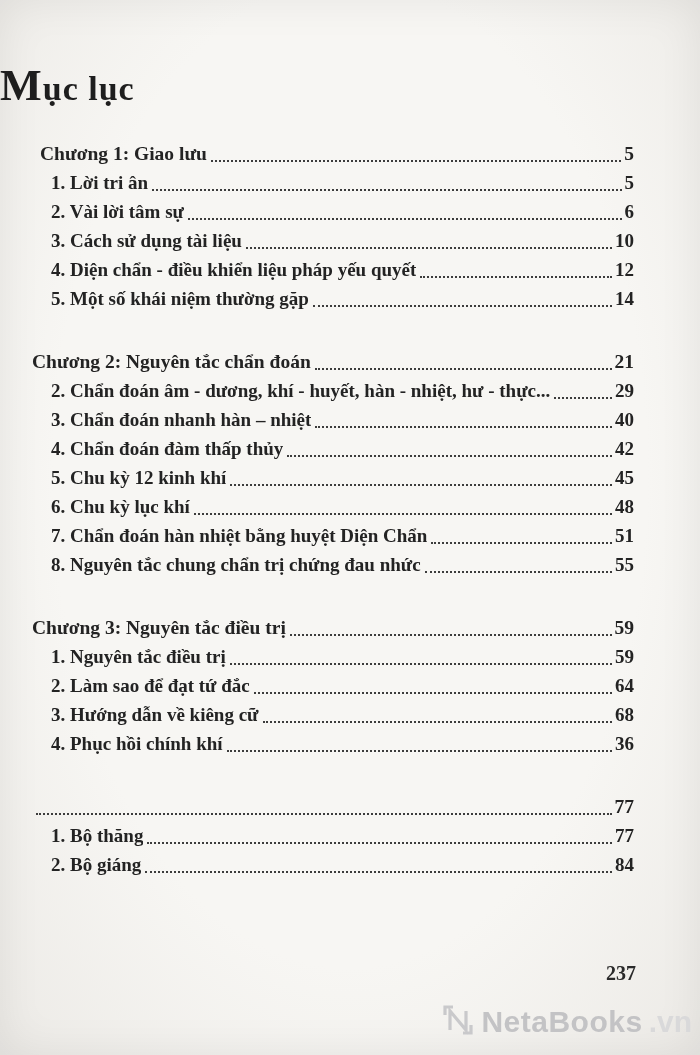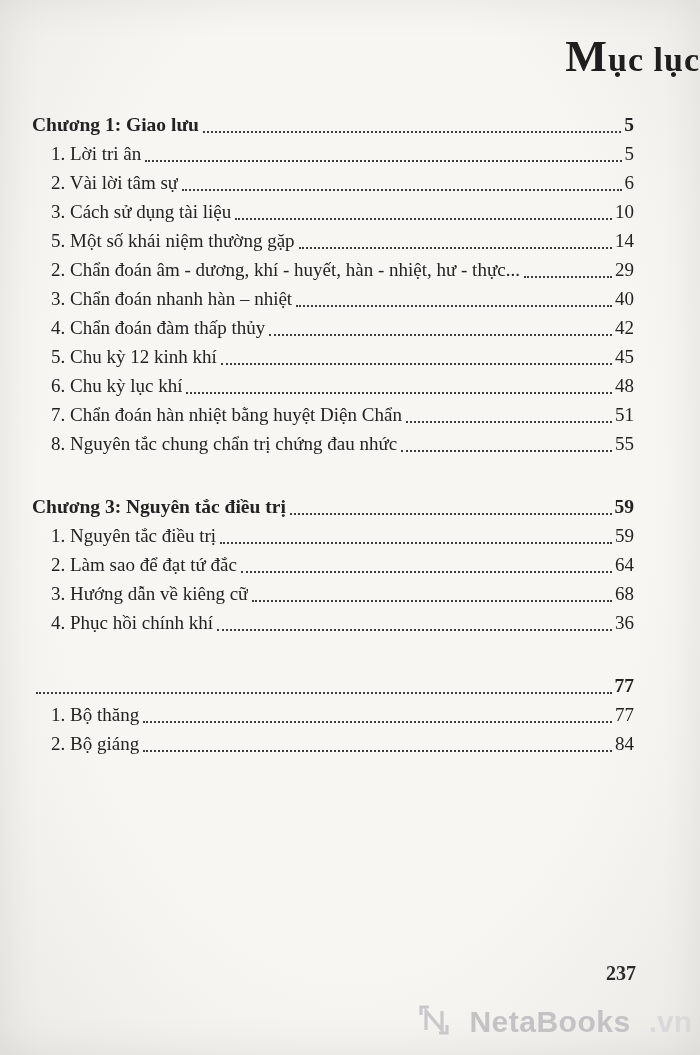--- a/index.html
+++ b/index.html
@@ -13,44 +13,44 @@
     position:relative;
     width:700px;height:1055px;
     background:#f5f4f1;
     background-image:radial-gradient(ellipse at 50% 45%, #f7f6f3 60%, #eceae6 100%);
     box-shadow:inset 0 0 45px rgba(0,0,0,0.07);
     color:#232323;
     box-sizing:border-box;
   }
   .page-title{
     margin:0;
-    padding-top:31px;
-    text-align:right;
+    padding-top:60px;
+    text-align:left;
     font-size:34px;
     font-weight:bold;
     letter-spacing:1px;
     color:#1e1e1e;
   }
   .page-title::first-letter{ font-size:1.3em; }
   .toc{
     padding:28px 66px 0 32px;
   }
   .row{
     display:flex;
     align-items:flex-end;
     line-height:29px;
     font-size:19px;
   }
   .row.chapter{
     font-weight:bold;
     margin-top:34px;
     font-size:19.5px;
   }
-  .row.chapter.first{ margin-top:0; }
-  .row.item{ padding-left:19px; }
+  .row.chapter.first{ margin-top:0;margin-left:8px; }
+  .row.item{ padding-left:19px;font-weight:bold; }
   .t{
     white-space:nowrap;
     overflow:hidden;
     text-overflow:ellipsis;
     flex-shrink:1;
   }
   .leader{
     flex:1 1 auto;
     min-width:6px;
     border-bottom:2px dotted #3c3c3c;
@@ -66,21 +66,21 @@
     font-size:20px;
     font-weight:bold;
     color:#2a2a2a;
   }
   .watermark{
     position:absolute;
     right:8px;
     bottom:14px;
     display:flex;
     align-items:center;
-    gap:18px;
+    gap:6px;
     font-family:"Liberation Sans","DejaVu Sans",sans-serif;
     user-select:none;
   }
   .wm-brand{
     font-size:30px;
     font-weight:bold;
     color:#c3c3c5;
     letter-spacing:0.5px;
   }
   .wm-suffix{
@@ -112,25 +112,35 @@
       <span class="t">2. Vài lời tâm sự</span>
       <span class="leader"></span>
       <span class="p">6</span>
     </div>
     <div class="row item">
       <span class="t">3. Cách sử dụng tài liệu</span>
       <span class="leader"></span>
       <span class="p">10</span>
     </div>
     <div class="row item">
+      <span class="t">4. Diện chẩn - điều khiển liệu pháp yếu quyết</span>
+      <span class="leader"></span>
+      <span class="p">12</span>
+    </div>
+    <div class="row item">
       <span class="t">5. Một số khái niệm thường gặp</span>
       <span class="leader"></span>
       <span class="p">14</span>
     </div>
 
+    <div class="row chapter">
+      <span class="t">Chương 2: Nguyên tắc chẩn đoán</span>
+      <span class="leader"></span>
+      <span class="p">21</span>
+    </div>
     <div class="row item">
       <span class="t">2. Chẩn đoán âm - dương, khí - huyết, hàn - nhiệt, hư - thực...</span>
       <span class="leader"></span>
       <span class="p">29</span>
     </div>
     <div class="row item">
       <span class="t">3. Chẩn đoán nhanh hàn – nhiệt</span>
       <span class="leader"></span>
       <span class="p">40</span>
     </div>

